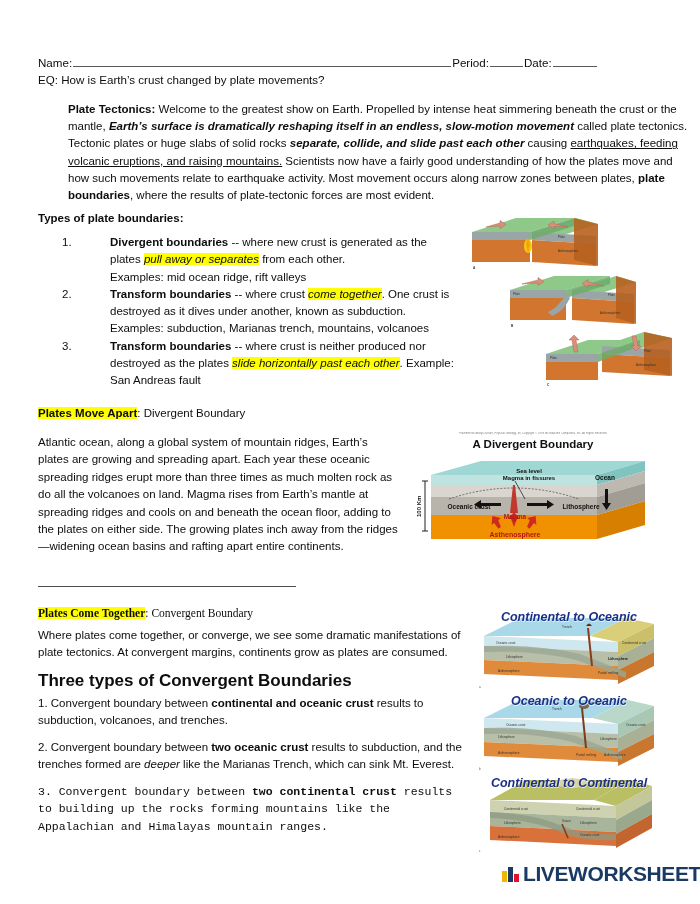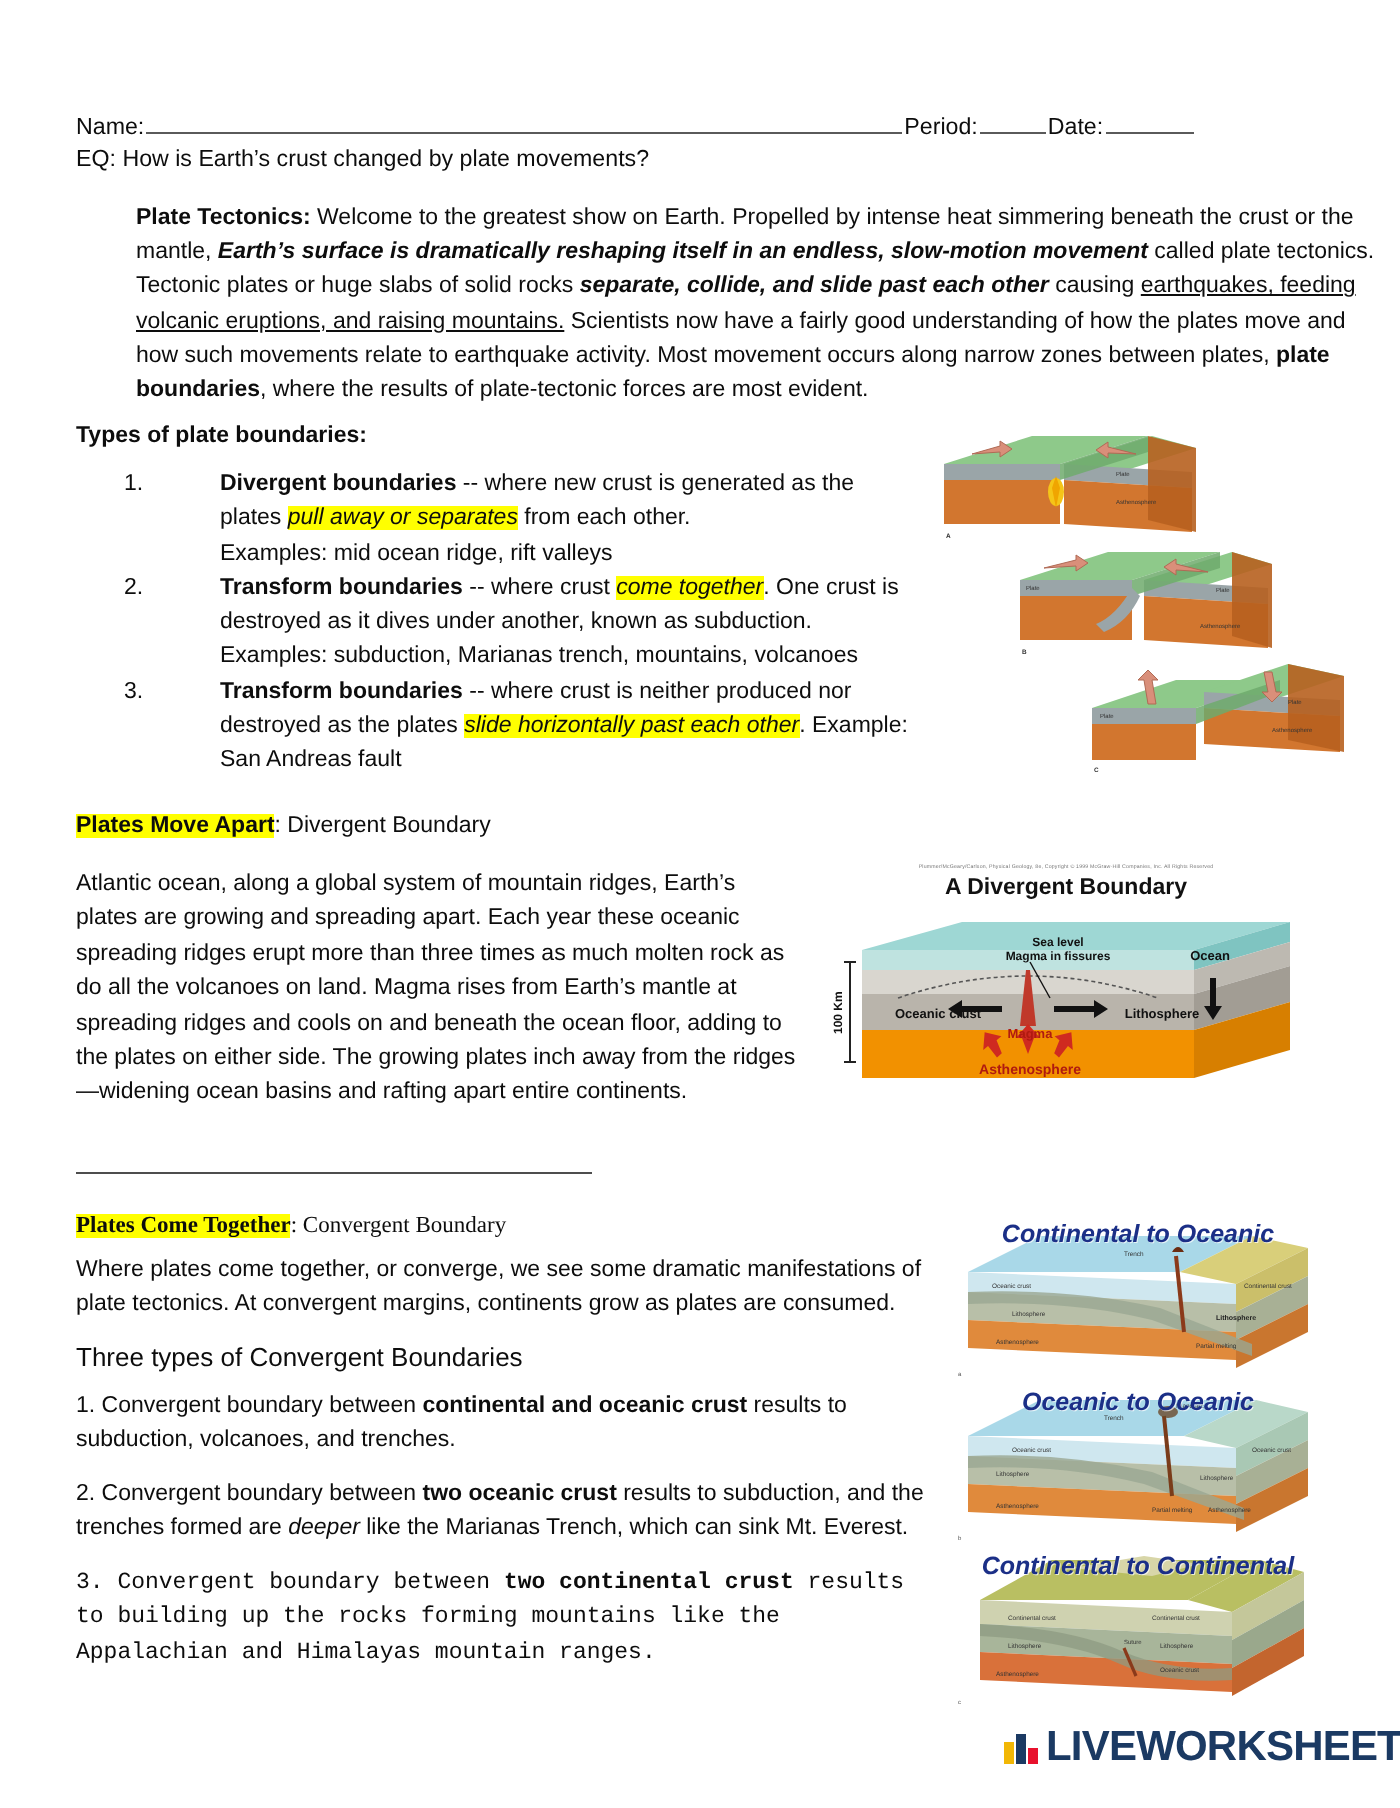--- a/index.html
+++ b/index.html
@@ -131,22 +131,22 @@
     font-size: 11.5px;
     line-height: 17.4px;
   }
   #para-divergent { top: 434px; left: 38px; width: 362px; }
   #para-convergent { top: 627px; left: 38px; width: 430px; }
 
   .sub-head {
     position: absolute;
     top: 671px;
     left: 38px;
-    font-size: 13px;
-    font-weight: normal;
+    font-size: 17px;
+    font-weight: bold;
   }
   #conv-1 { top: 695px; left: 38px; width: 430px; }
   #conv-2 { top: 739px; left: 38px; width: 432px; }
   #conv-3 { top: 783px; left: 38px; width: 432px; font-family: Liberation Mono, monospace; }
 
   
   .blocks {
     position: absolute;
     top: 216px;
     left: 468px;

